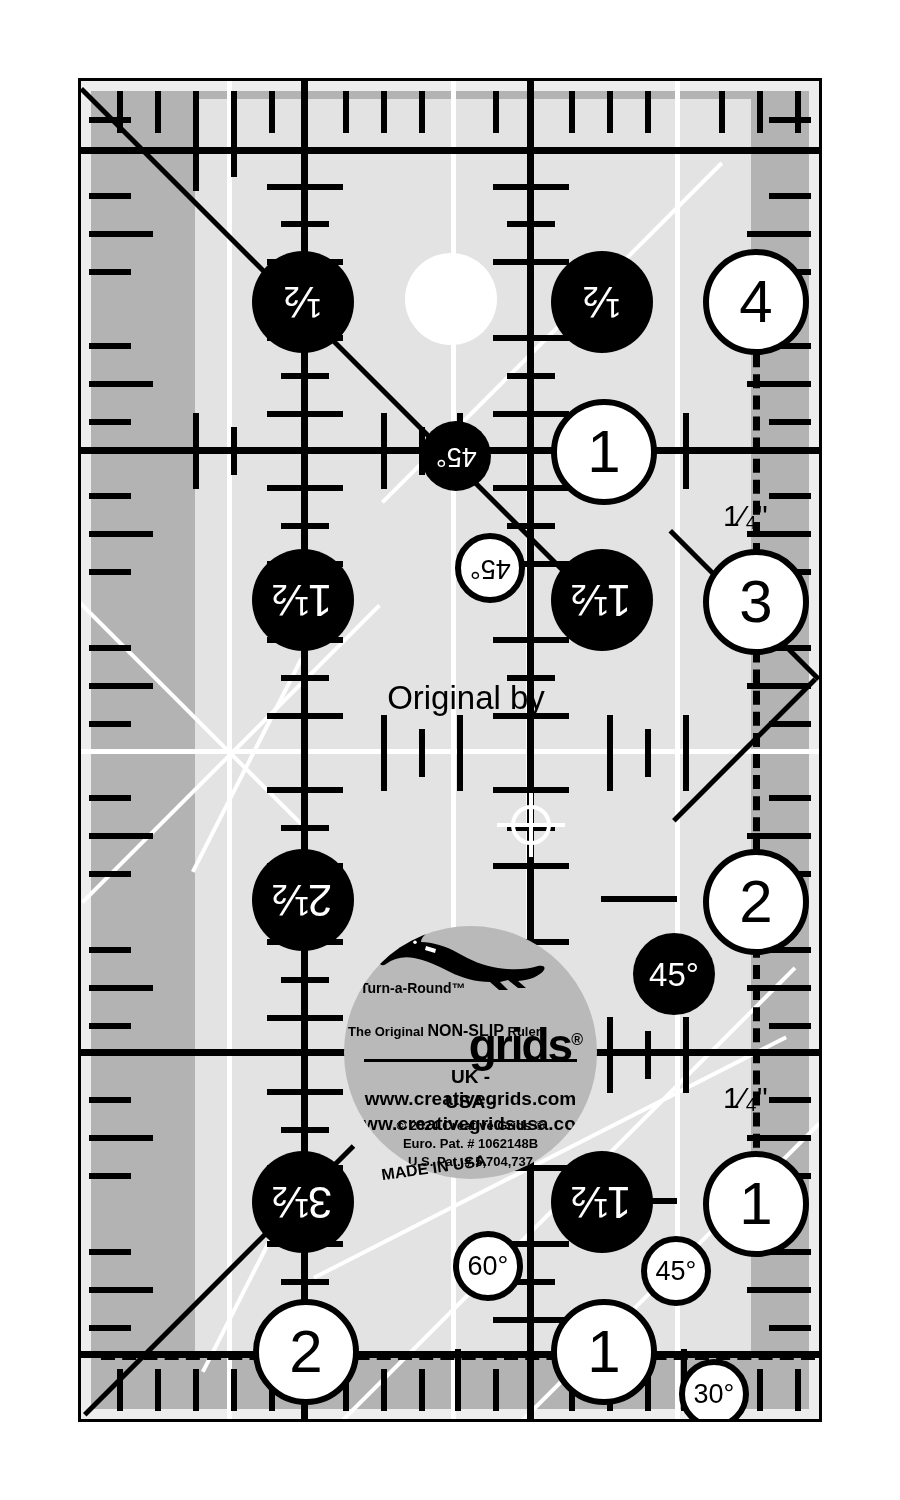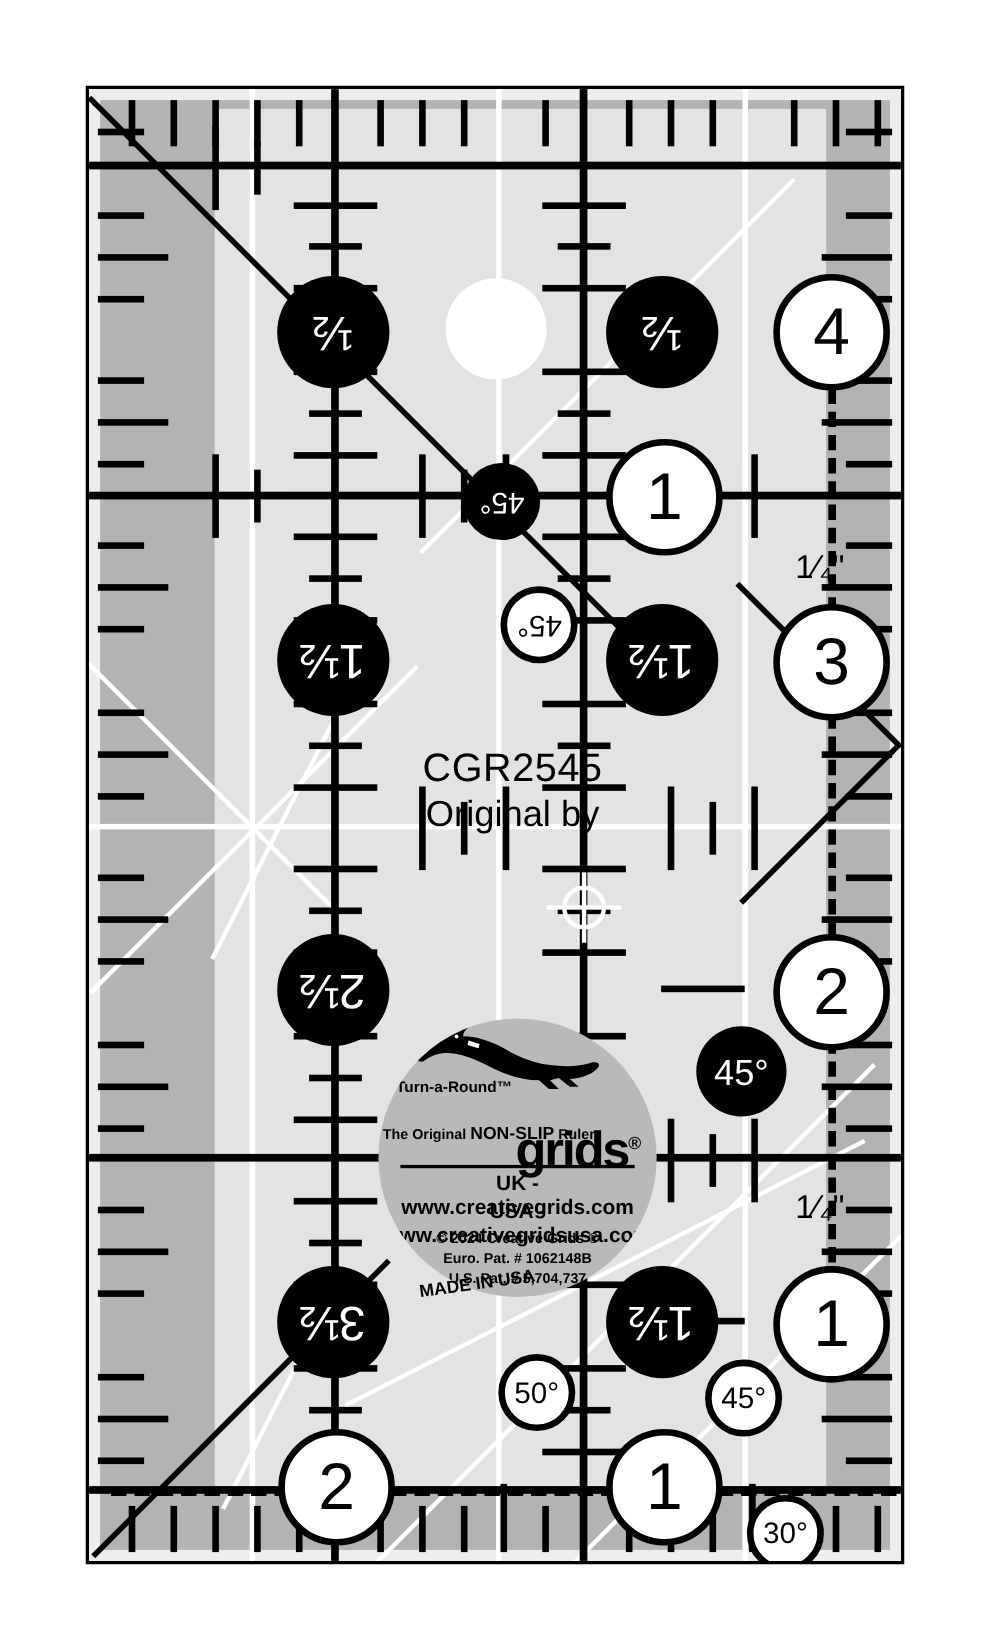--- a/index.html
+++ b/index.html
@@ -344,36 +344,35 @@
         <div class="circ black" style="left: 340px; top: 340px; width: 70px; height: 70px;">
           <span class="ang-sm flip">45°</span>
         </div>
         <div class="circ white" style="left: 374px; top: 452px; width: 70px; height: 70px;">
           <span class="ang-sm flip">45°</span>
         </div>
         <div class="circ black" style="left: 552px; top: 852px; width: 82px; height: 82px;">
           <span class="ang">45°</span>
         </div>
         <div class="circ white" style="left: 372px; top: 1150px; width: 70px; height: 70px;">
-          <span class="ang-sm">50°</span>
+          <span class="ang-sm">60°</span>
         </div>
         <div class="circ white" style="left: 560px; top: 1155px; width: 70px; height: 70px;">
           <span class="ang-sm">45°</span>
         </div>
         <div class="circ white" style="left: 598px; top: 1278px; width: 70px; height: 70px;">
           <span class="ang-sm">30°</span>
         </div>
         <div class="circ plain" style="left: 324px; top: 172px; width: 92px; height: 92px;"></div>
       </div>
 
     <div class="qi" style="left:642px;top:418px;">1⁄₄"</div>
     <div class="qi" style="left:642px;top:1000px;">1⁄₄"</div>
 
     <div id="designblock">
-      <div class="l1">CGR2545</div>
       <div class="l2">Original by</div>
     </div>
 
     <div id="reticle">
       <div class="vv"></div>
       <div class="hh"></div>
       <div class="ring"></div>
     </div>
 
     <div id="logo">

